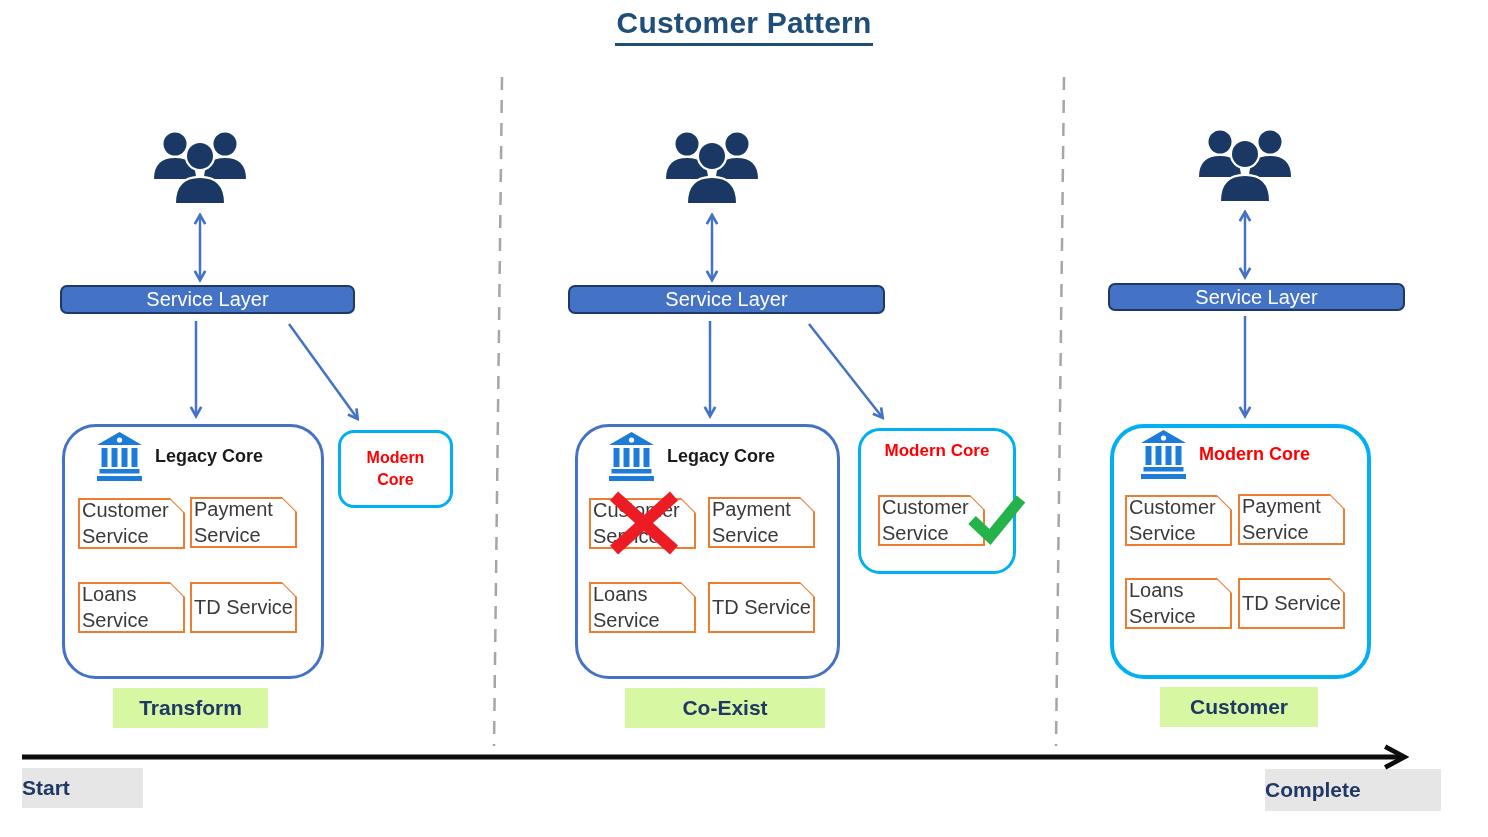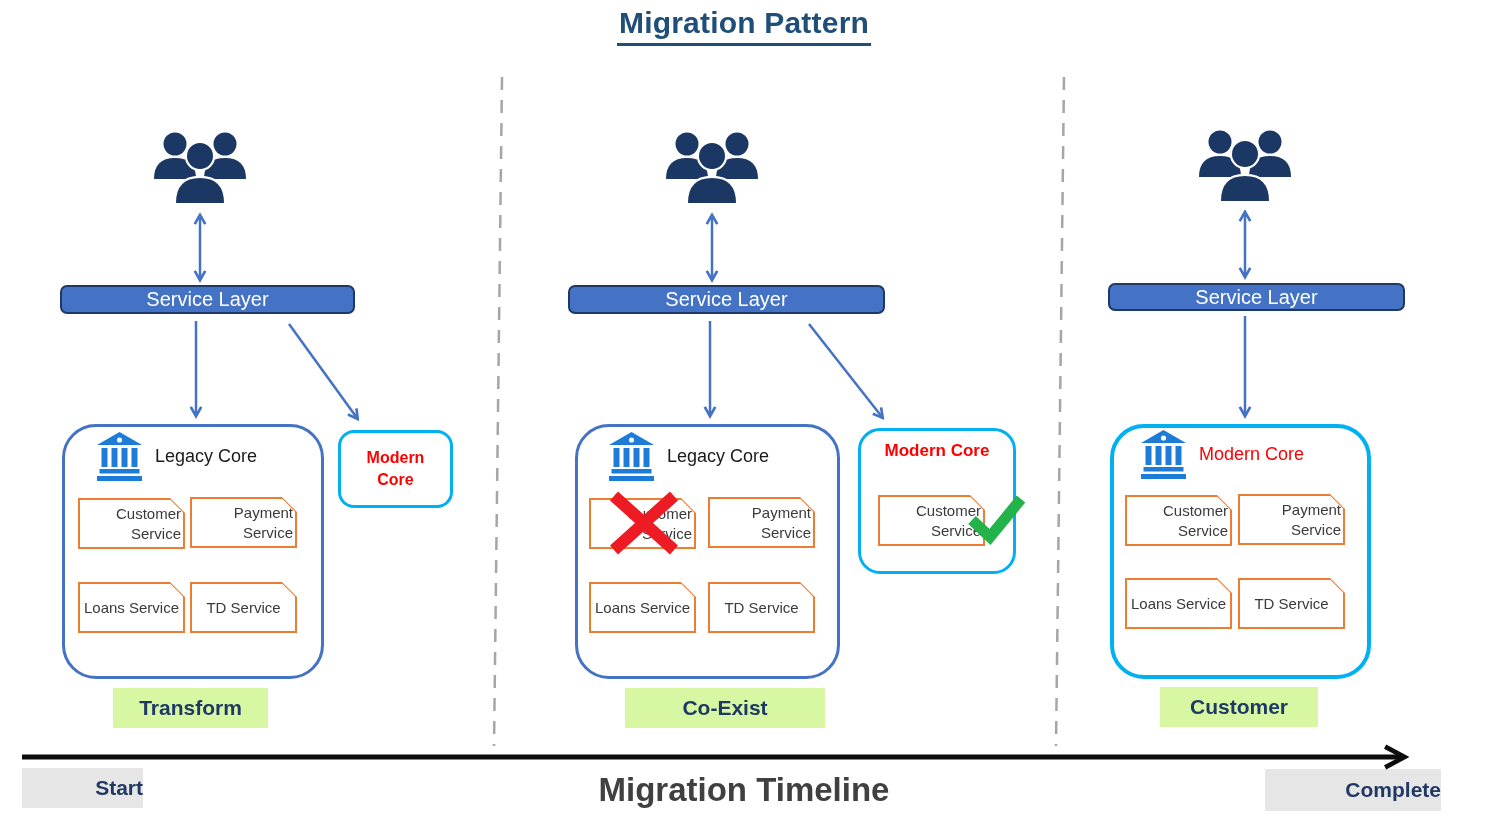--- a/index.html
+++ b/index.html
@@ -27,55 +27,55 @@
 
   
   .core { position:absolute; background:#ffffff; }
   .core.legacy { border:3px solid #4472C4; border-radius:34px; }
   .core.modern { border:3px solid #00B0F0; }
   .core.modern.big { border-width:4px; border-radius:34px; }
   .core.modern.small { border-radius:16px; display:flex; align-items:center; justify-content:center; }
   .core.modern.mid { border-radius:22px; }
 
   .core-header { position:absolute; height:52px; display:flex; align-items:center; gap:13px; z-index:2; }
-  .core-title { font-size:18px; font-weight:normal; color:#1A1A1A; white-space:nowrap; }
+  .core-title { font-size:18px; font-weight:bold; color:#1A1A1A; white-space:nowrap; }
   .core-title.red { color:#FF0000; }
   .modern-small-label { width:76px; text-align:center; font-size:16px; font-weight:bold;
                         color:#FF0000; line-height:1.35; }
   .modern-mid-title { position:absolute; left:0; right:0; top:10px; text-align:center;
                       font-size:17px; font-weight:bold; color:#FF0000; }
 
   
   .svc { position:absolute; width:107px; height:51px; z-index:3; }
   .svc::before { content:""; position:absolute; inset:0; background:#ED7D31;
                  clip-path:polygon(0 0, calc(100% - 15px) 0, 100% 15px, 100% 100%, 0 100%); }
   .svc::after  { content:""; position:absolute; inset:2px; background:#ffffff;
                  clip-path:polygon(0 0, calc(100% - 12.5px) 0, 100% 12.5px, 100% 100%, 0 100%); }
   .svc-label { position:absolute; inset:0; z-index:1; display:flex; align-items:center;
-               justify-content:center; text-align:right; font-size:15px; color:#3A3A3A;
+               justify-content:center; text-align:left; font-size:20px; color:#3A3A3A;
                line-height:1.28; padding:0 4px; }
 
   
   .phase-label { position:absolute; height:40px; background:#D7F7A2;
                  display:flex; align-items:center; justify-content:center;
                  font-size:21px; font-weight:bold; color:#1F3864; }
 
   
   .endpoint { position:absolute; background:#E7E6E6; display:flex; align-items:center;
-              justify-content:flex-end; font-size:21px; font-weight:bold; color:#1F3864; }
+              justify-content:flex-start; font-size:21px; font-weight:bold; color:#1F3864; }
   .timeline-title { position:absolute; top:771px; left:0; width:1488px; text-align:center;
                     font-size:33px; font-weight:bold; color:#404040; }
 </style>
 </head>
 <body>
 
 <div class="canvas">
 
   <div class="title-wrap">
-    <span class="title">Migration Pattern</span>
+    <span class="title">Customer Pattern</span>
   </div>
 
   <svg class="overlay" viewBox="0 0 1488 837">
     <defs>
       <marker id="ab" viewBox="0 0 12 12" refX="9" refY="6" markerWidth="14" markerHeight="14" orient="auto-start-reverse" markerUnits="userSpaceOnUse">
         <path d="M2,1.5 L10,6 L2,10.5" fill="none" stroke="#4472C4" stroke-width="2.3"></path>
       </marker>
       <marker id="abk" viewBox="0 0 20 20" refX="15" refY="10" markerWidth="26" markerHeight="26" orient="auto" markerUnits="userSpaceOnUse">
         <path d="M2,2 L17,10 L2,18" fill="none" stroke="#0D0D0D" stroke-width="3.6"></path>
       </marker>
@@ -270,18 +270,17 @@
     <span class="svc-label">TD Service</span>
   </div>
 
   <div class="phase-label" style="left:1160px;top:687px;width:158px">
     <span>Customer</span>
   </div>
 
   <div class="endpoint" style="left:22px;top:768px;width:121px;height:40px">
     <span>Start</span>
   </div>
-  <div class="timeline-title">Migration Timeline</div>
   <div class="endpoint" style="left:1265px;top:769px;width:176px;height:42px">
     <span>Complete</span>
   </div>
 
 </div>
 
 </body></html>

